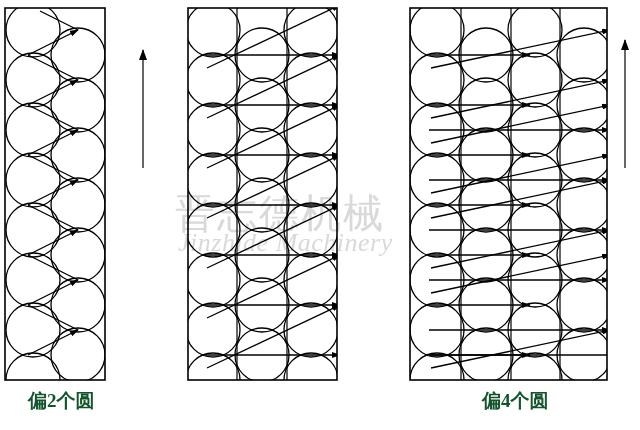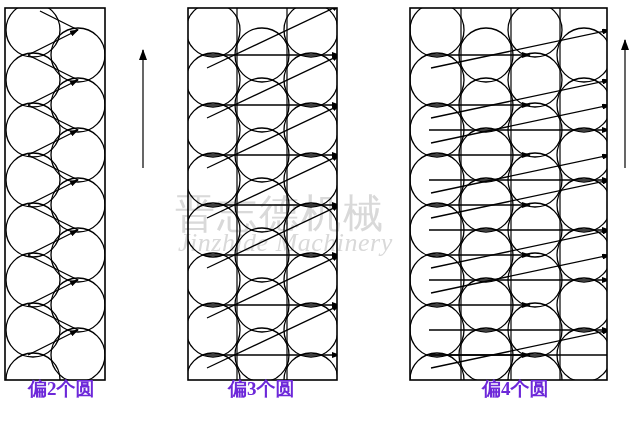--- a/index.html
+++ b/index.html
@@ -17,22 +17,22 @@
     color:#d9d9d9;
     font-family:"Liberation Serif", serif;
     white-space:nowrap;
     pointer-events:none;
     user-select:none;
   }
   #wm-cn{left:175px;top:186px;font-size:40px;letter-spacing:2px;font-weight:400;}
   #wm-en{left:178px;top:228px;font-size:26px;letter-spacing:0.5px;font-style:italic;}
   .caption{
     position:absolute;
-    top:376px;
-    color:#6d28d9;
+    top:388px;
+    color:#14532d;
     font-family:"Liberation Serif", serif;
     font-size:19px;
     font-weight:700;
     letter-spacing:0px;
     white-space:nowrap;
   }
   #cap1{left:28px;}
   #cap2{left:228px;}
   #cap3{left:482px;font-family:Liberation Serif, serif;}
 </style>
@@ -226,16 +226,15 @@
       </g>
       <rect x="410" y="8" width="197" height="372" fill="none" stroke="#000" stroke-width="1.6"></rect>
     </g>
 
     <g id="arrow3">
       <line x1="625" y1="168" x2="625" y2="40" stroke="#000" stroke-width="1.2" marker-end="url(#ah)"></line>
     </g>
   </svg>
 
   <div class="caption" id="cap1">偏2个圆</div>
-  <div class="caption" id="cap2">偏3个圆</div>
   <div class="caption" id="cap3">偏4个圆</div>
 
 </div>
 
 </body></html>

